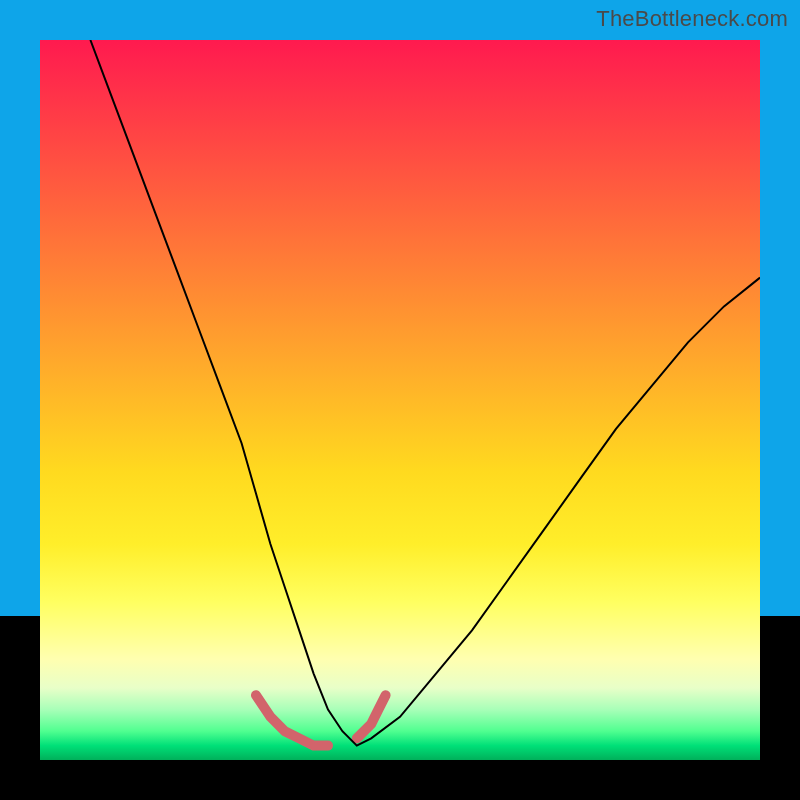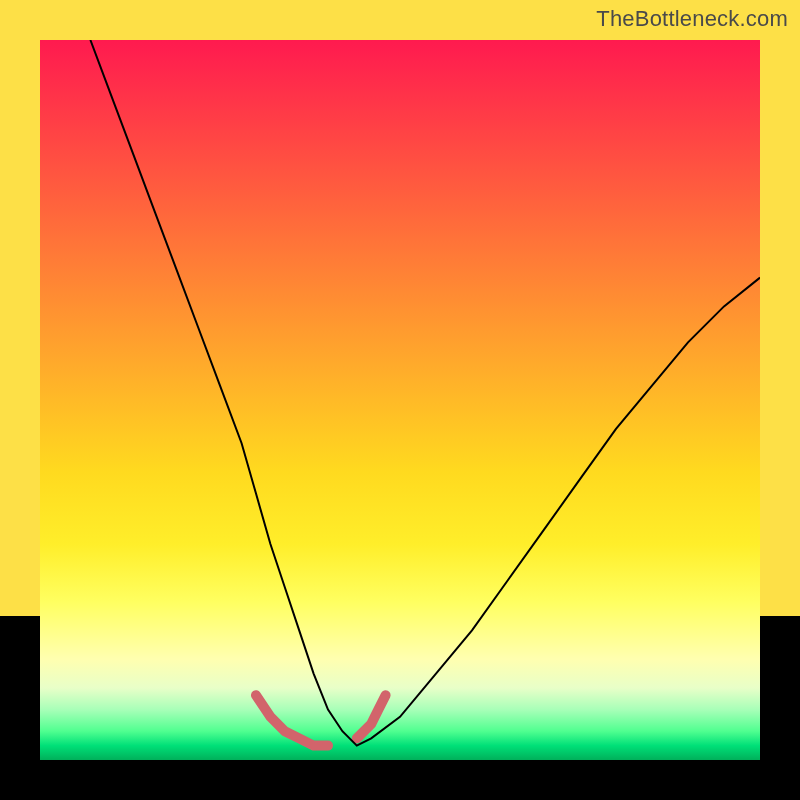--- a/index.html
+++ b/index.html
@@ -10,21 +10,21 @@
     background: #000;
     font-family: Arial, Helvetica, sans-serif;
     overflow: hidden;
   }
   .frame {
     position: absolute;
     left: 0;
     top: 0;
     width: 800px;
     height: 616px;
-    background: #fde047;
+    background: #0ea5e9;
   }
   .plot-area {
     position: absolute;
     left: 40px;
     top: 40px;
     width: 720px;
     height: 720px;
     overflow: hidden;
   }
   .gradient-bg {

